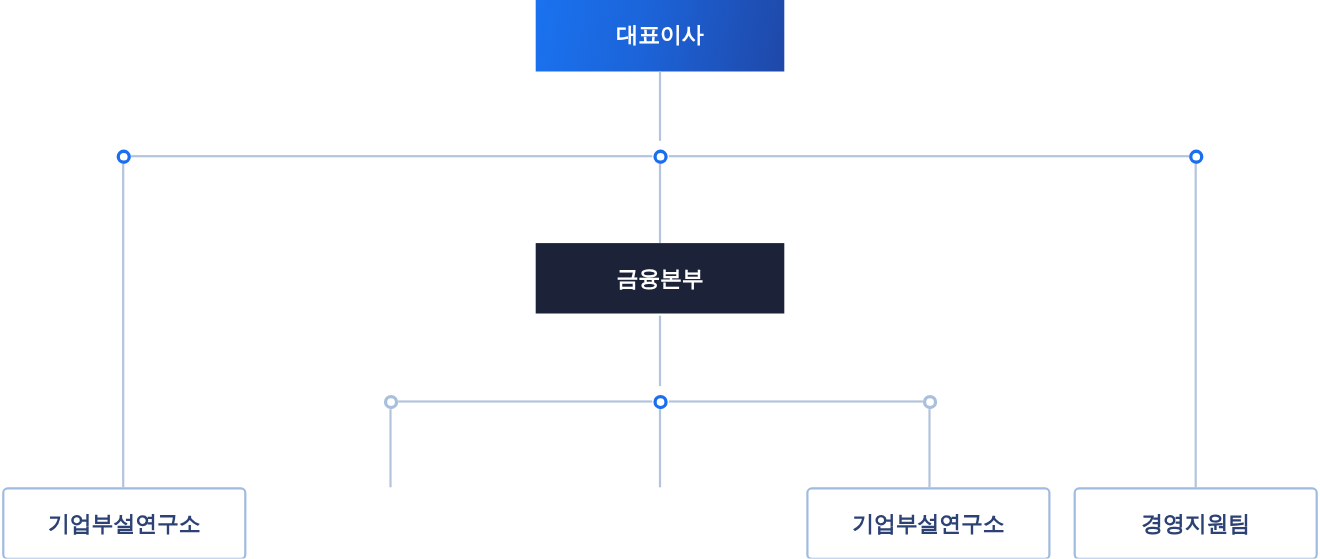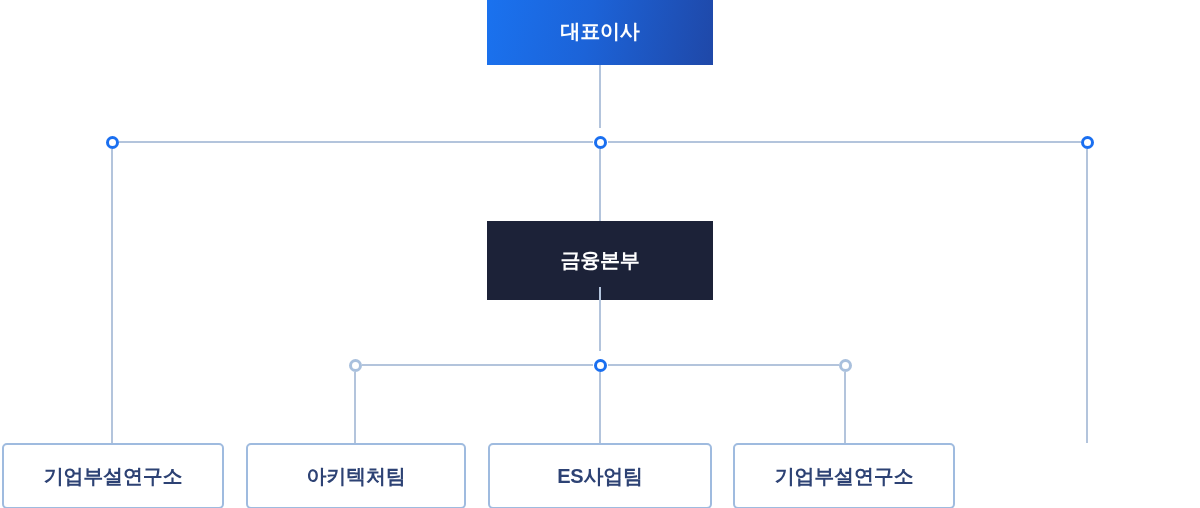--- a/index.html
+++ b/index.html
@@ -62,21 +62,21 @@
     height: 67px;
     background: linear-gradient(100deg, #1a72ef 0%, #1c63d8 45%, #1f48a8 100%);
     color: #ffffff;
     font-size: 20px;
     font-weight: bold;
   }
   .box-division {
     left: 487px;
     top: 221px;
     width: 226px;
-    height: 79px;
+    height: 64px;
     background: #1c2238;
     color: #ffffff;
     font-size: 20px;
     font-weight: bold;
   }
   .box-team {
     top: 443px;
     height: 66px;
     background: #ffffff;
     border: 2px solid #9fbbdf;
@@ -124,26 +124,23 @@
   <div class="node muted" style="left:839px; top:359px;"></div>
 
   <div class="v-line" style="left:354px; top:372px; height:71px;"></div>
   <div class="v-line" style="left:599px; top:372px; height:71px;"></div>
   <div class="v-line" style="left:844px; top:372px; height:71px;"></div>
 
   <div class="box box-team" style="left:2px; width:222px;">
     <span>기업부설연구소</span>
   </div>
 
-  <div class="box box-team" style="left:246px; width:220px;">
-    <span>아키텍처팀</span>
-  </div>
 
-  <div class="box box-team" style="left:488px; width:224px;">
-    <span>ES사업팀</span>
-  </div>
 
   <div class="box box-team" style="left:733px; width:222px;">
     <span>기업부설연구소</span>
   </div>
 
+  <div class="box box-team" style="left:976px; width:222px;">
+    <span>경영지원팀</span>
+  </div>
 
 </div>
 
 </body></html>

